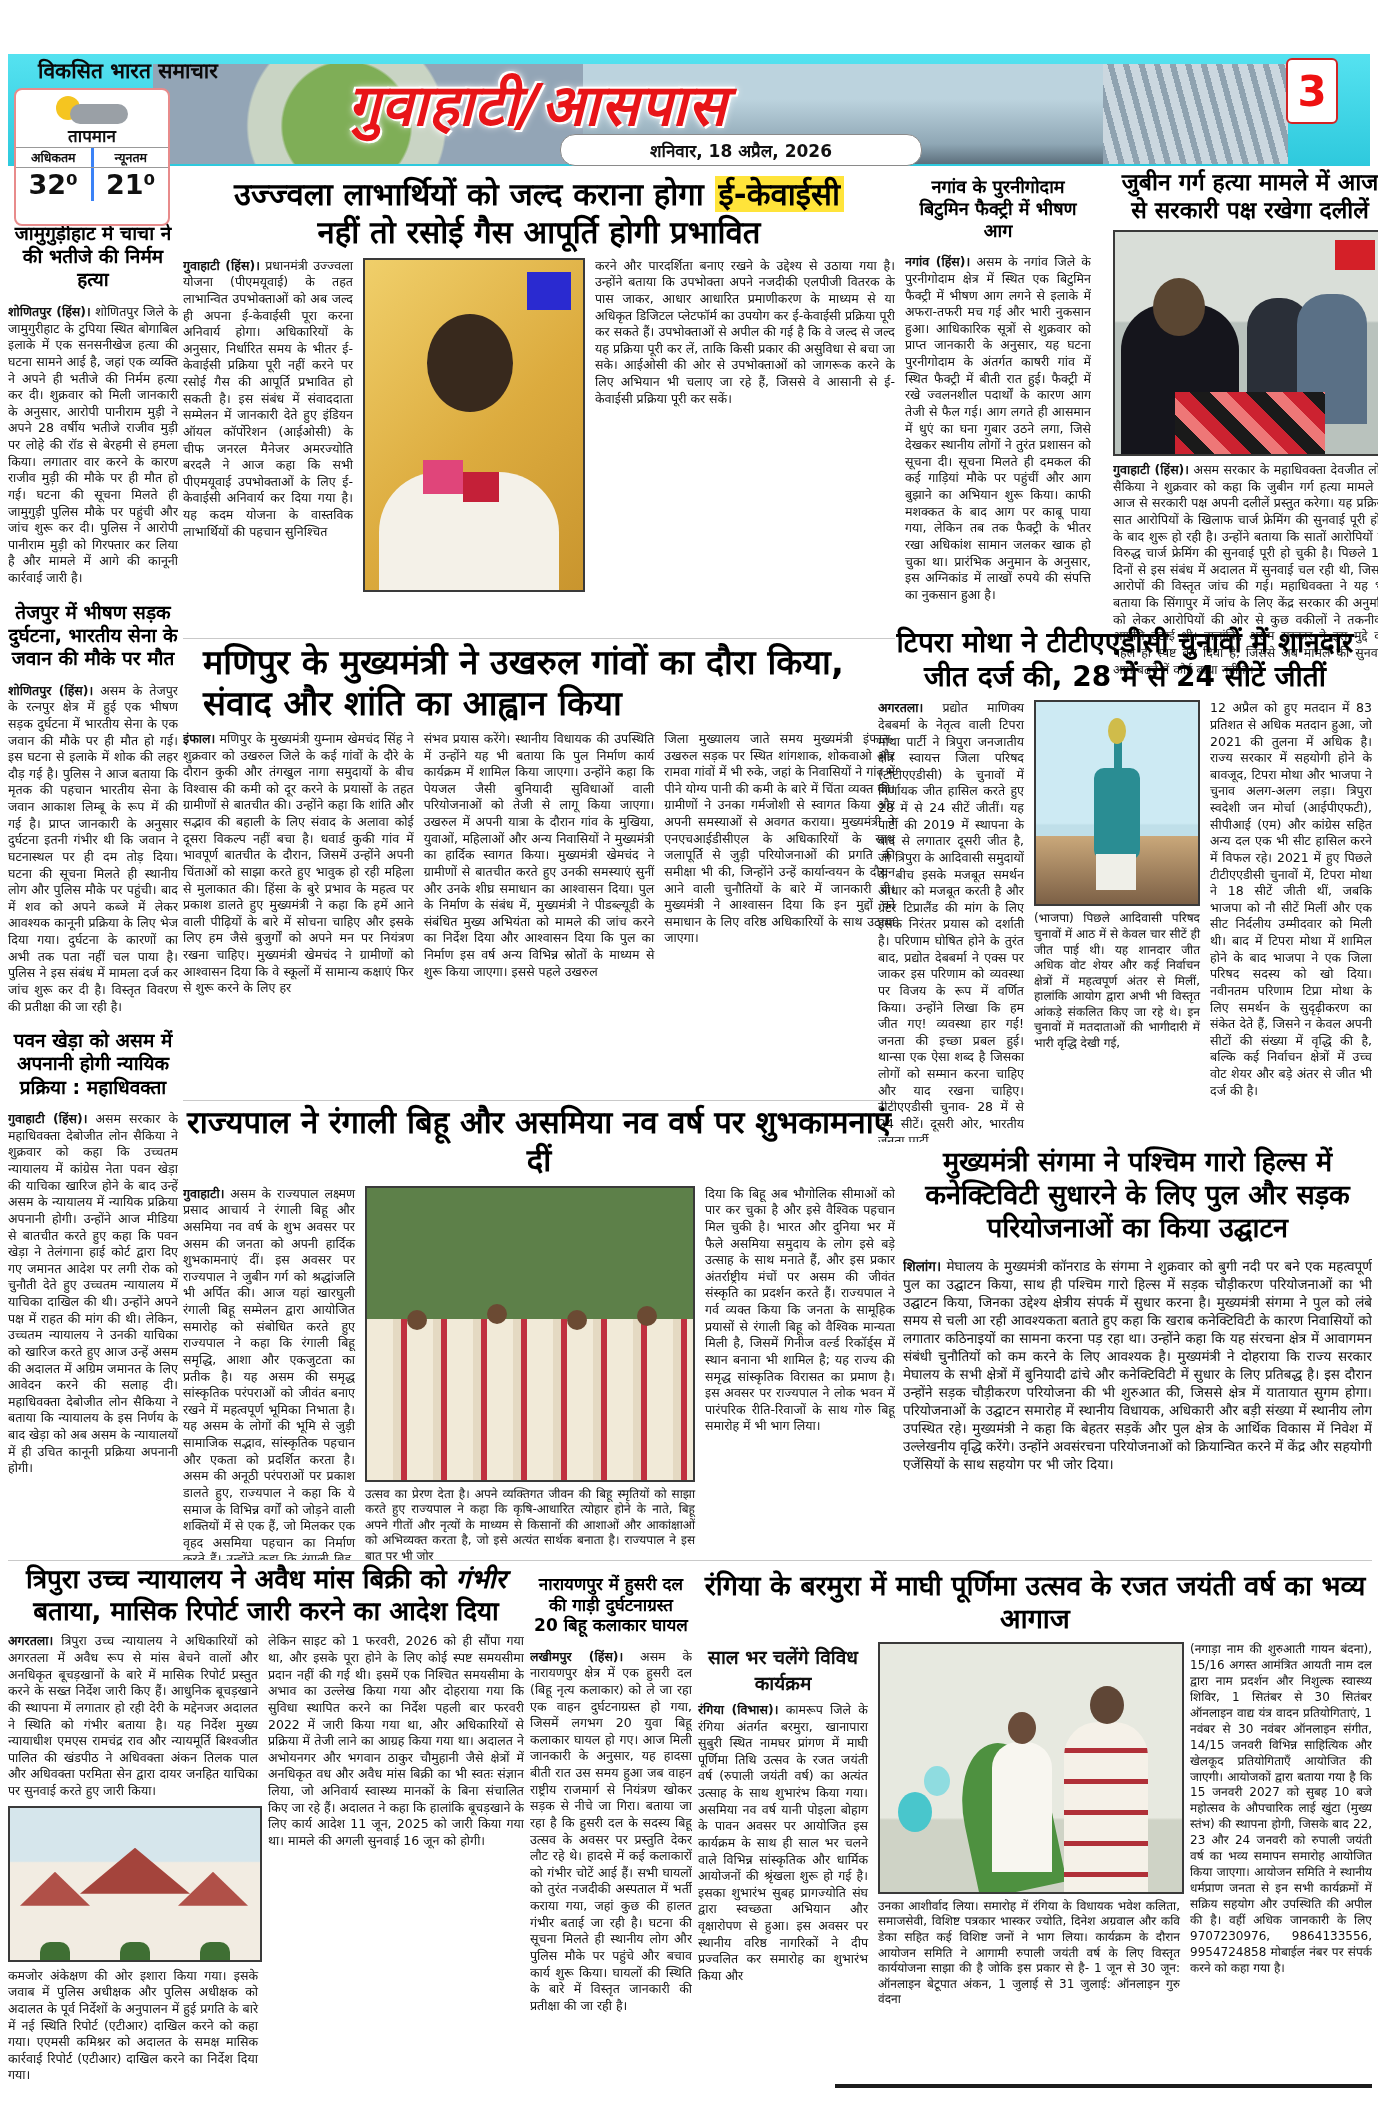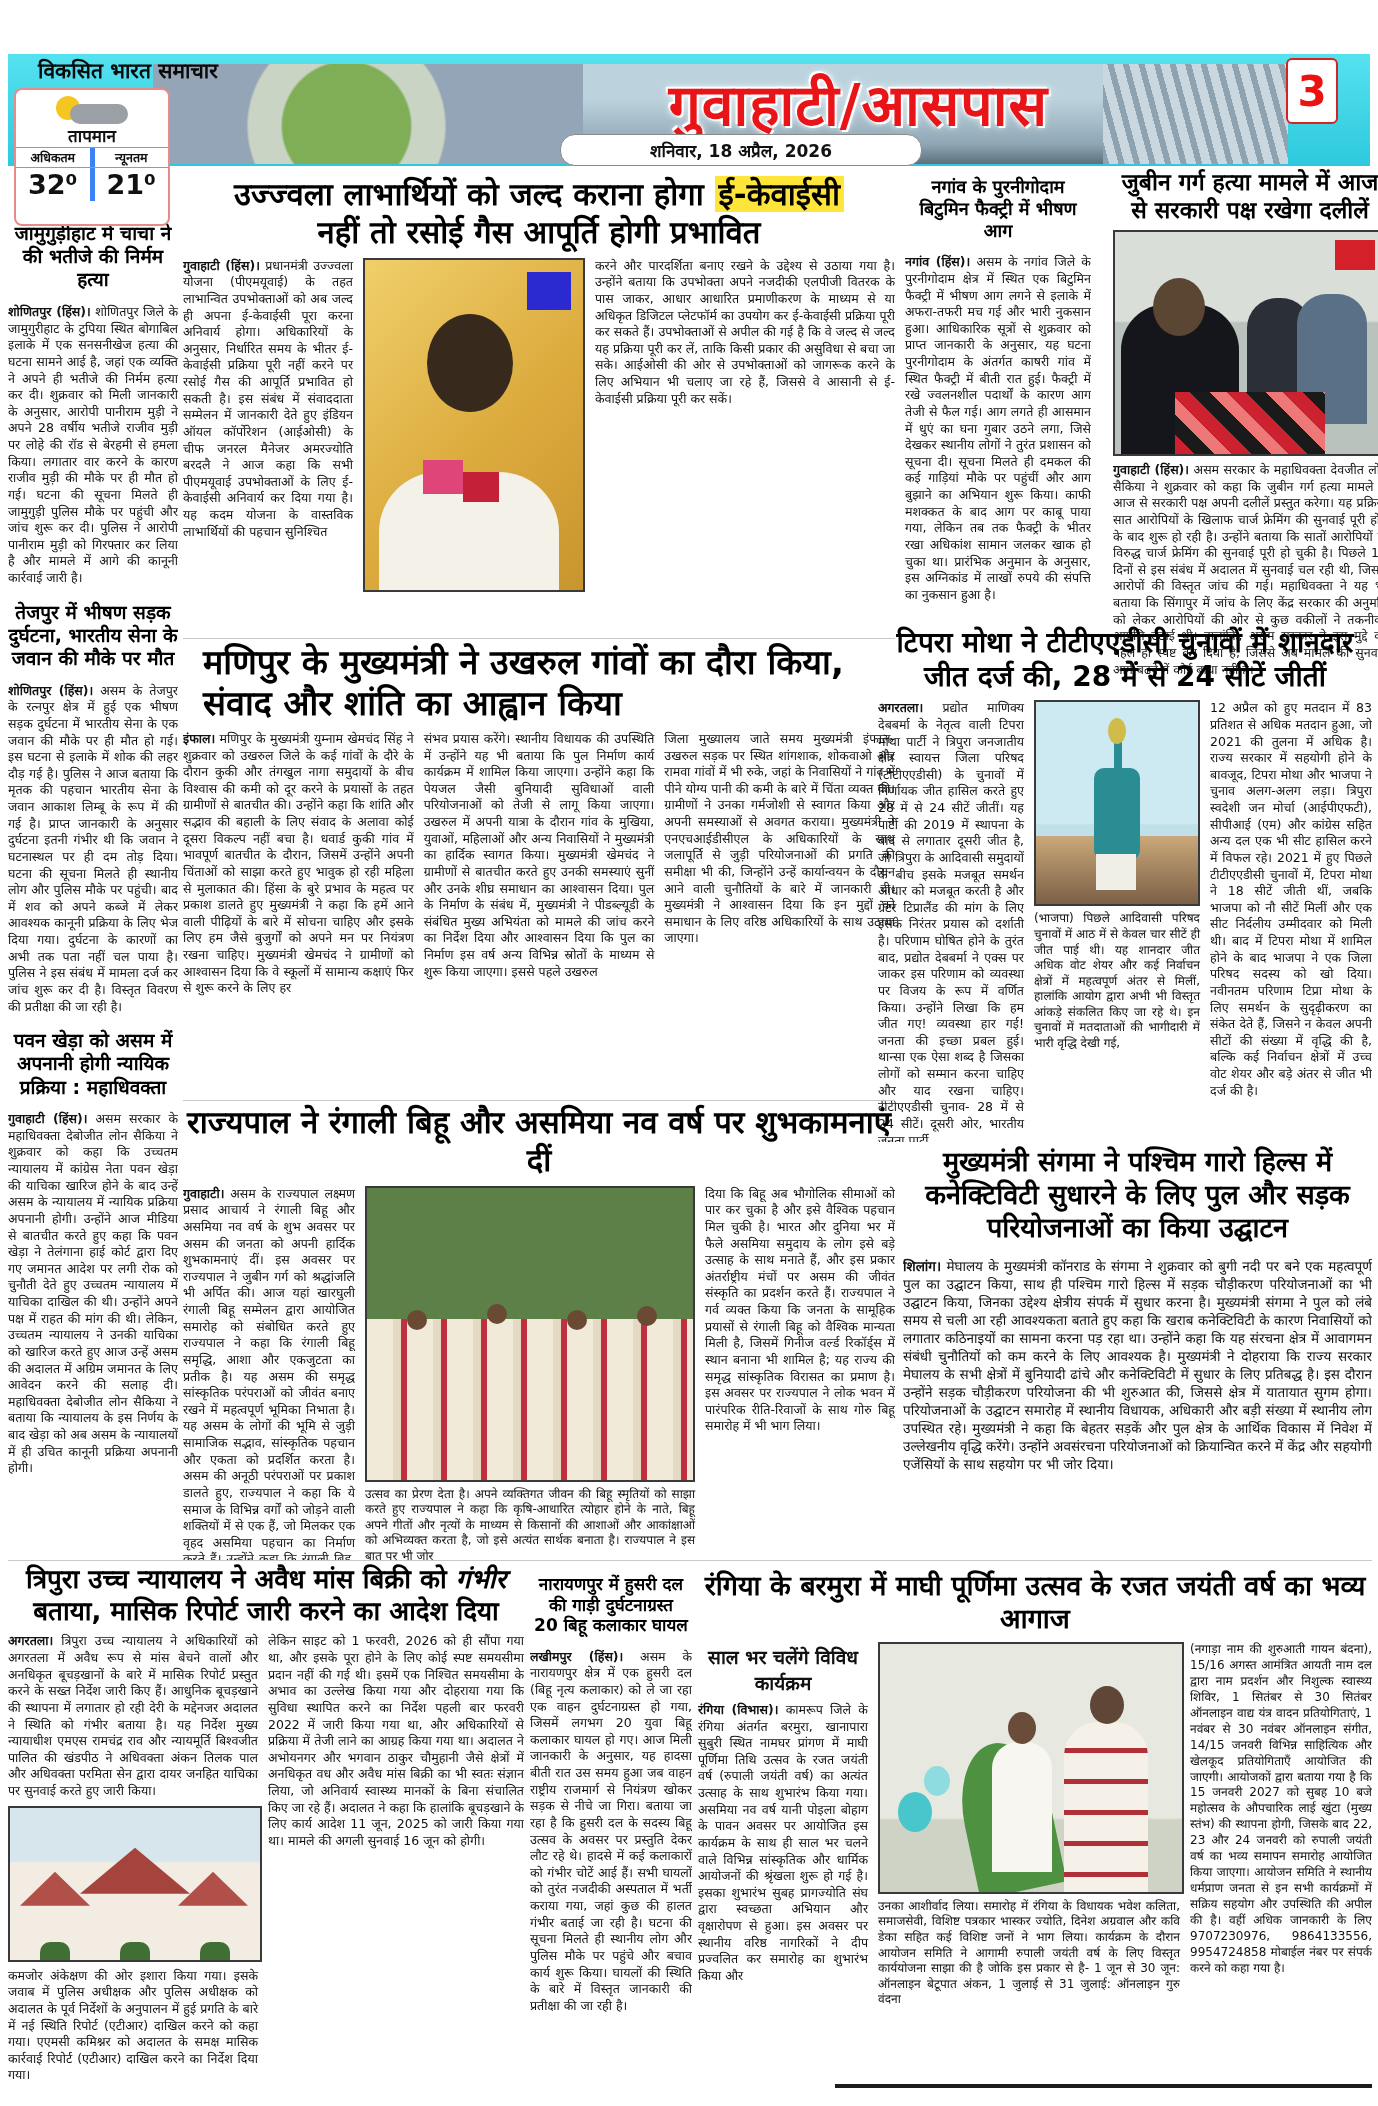--- a/index.html
+++ b/index.html
@@ -9,38 +9,38 @@
   #masthead{position:absolute;left:8px;top:54px;width:1362px;height:112px;
     background:linear-gradient(180deg,#55e2f0,#2ec9dd);}
   .mh-photo{position:absolute;top:10px;height:100px;}
   #mh-city{left:145px;width:430px;
     background:radial-gradient(circle at 45% 62%,#7fae57 0 26%,#c9d4c4 27% 40%,#93a5b6 41% 100%);}
   #mh-buildings{left:575px;width:520px;
     background:linear-gradient(180deg,#bcd3de 0 35%,#8fa7b5 80%,#5d6f7c);}
   #mh-bridge{left:1095px;width:185px;
     background:repeating-linear-gradient(75deg,#8fa2b0 0 6px,#cbd7df 6px 15px);}
   #tagline{position:absolute;left:30px;top:2px;font-size:21px;font-weight:bold;color:#0a0a0a;}
-  #paper-title{position:absolute;left:340px;top:10px;width:700px;text-align:right;
+  #paper-title{position:absolute;left:340px;top:10px;width:700px;text-align:left;
     font-size:57px;font-weight:bold;color:#e81418;letter-spacing:1px;
-    text-shadow:0 0 4px #fff,0 0 8px #fff,2px 2px 0 #fff,-2px -2px 0 #fff;}
+    text-shadow:0 0 4px #fff,0 0 8px #fff,2px 2px 0 #fff,-2px -2px 0 #fff;font-style:italic;}
   #page-box{position:absolute;left:1278px;top:4px;width:48px;height:62px;background:#fff;
     border:2px solid #d22424;border-radius:6px;display:flex;align-items:center;justify-content:center;
     font-size:42px;font-weight:bold;color:#e11;}
   #date-pill{position:absolute;left:552px;top:80px;width:360px;height:30px;background:#fff;
     border:1px solid #8a8a8a;border-radius:15px;display:flex;align-items:center;justify-content:center;
     font-size:17px;font-weight:bold;}
   #weather-box{position:absolute;left:6px;top:34px;width:152px;height:134px;background:#fff;
     border:2px solid #e88b8b;border-radius:8px;z-index:3;text-align:center;overflow:hidden;}
   #weather-icon{position:relative;height:30px;margin-top:4px;}
   #sun{position:absolute;left:40px;top:2px;width:24px;height:24px;border-radius:50%;background:#f5c520;}
   #cloud{position:absolute;left:54px;top:10px;width:58px;height:20px;border-radius:12px;background:#9aa0a6;}
   #weather-label{font-size:17px;font-weight:bold;}
   .w-row{display:flex;border-top:1px solid #999;}
   .w-cell{flex:1;font-size:12.5px;font-weight:bold;padding:1px 0;}
-  .w-cell+.w-cell{border-left:5px solid #3b82f6;}
+  .w-cell+.w-cell{border-left:3px solid #3b82f6;}
   .w-val{font-size:27px;font-weight:bold;}
   
   .article{position:absolute;overflow:hidden;}
   .article h2{margin:0 0 6px 0;text-align:center;font-weight:bold;color:#000;line-height:1.22;}
   .body-txt{font-size:12.5px;line-height:1.33;text-align:justify;}
   .dl{font-weight:bold;}
   .cols{display:flex;gap:10px;margin-top:6px;}
   .photo{border:2px solid #3a3a3a;position:relative;overflow:hidden;background:#ddd;}
   .caption{font-size:12px;line-height:1.3;text-align:justify;margin-top:5px;}
   .hl-yellow{background:#ffe43a;padding:0 4px;}

